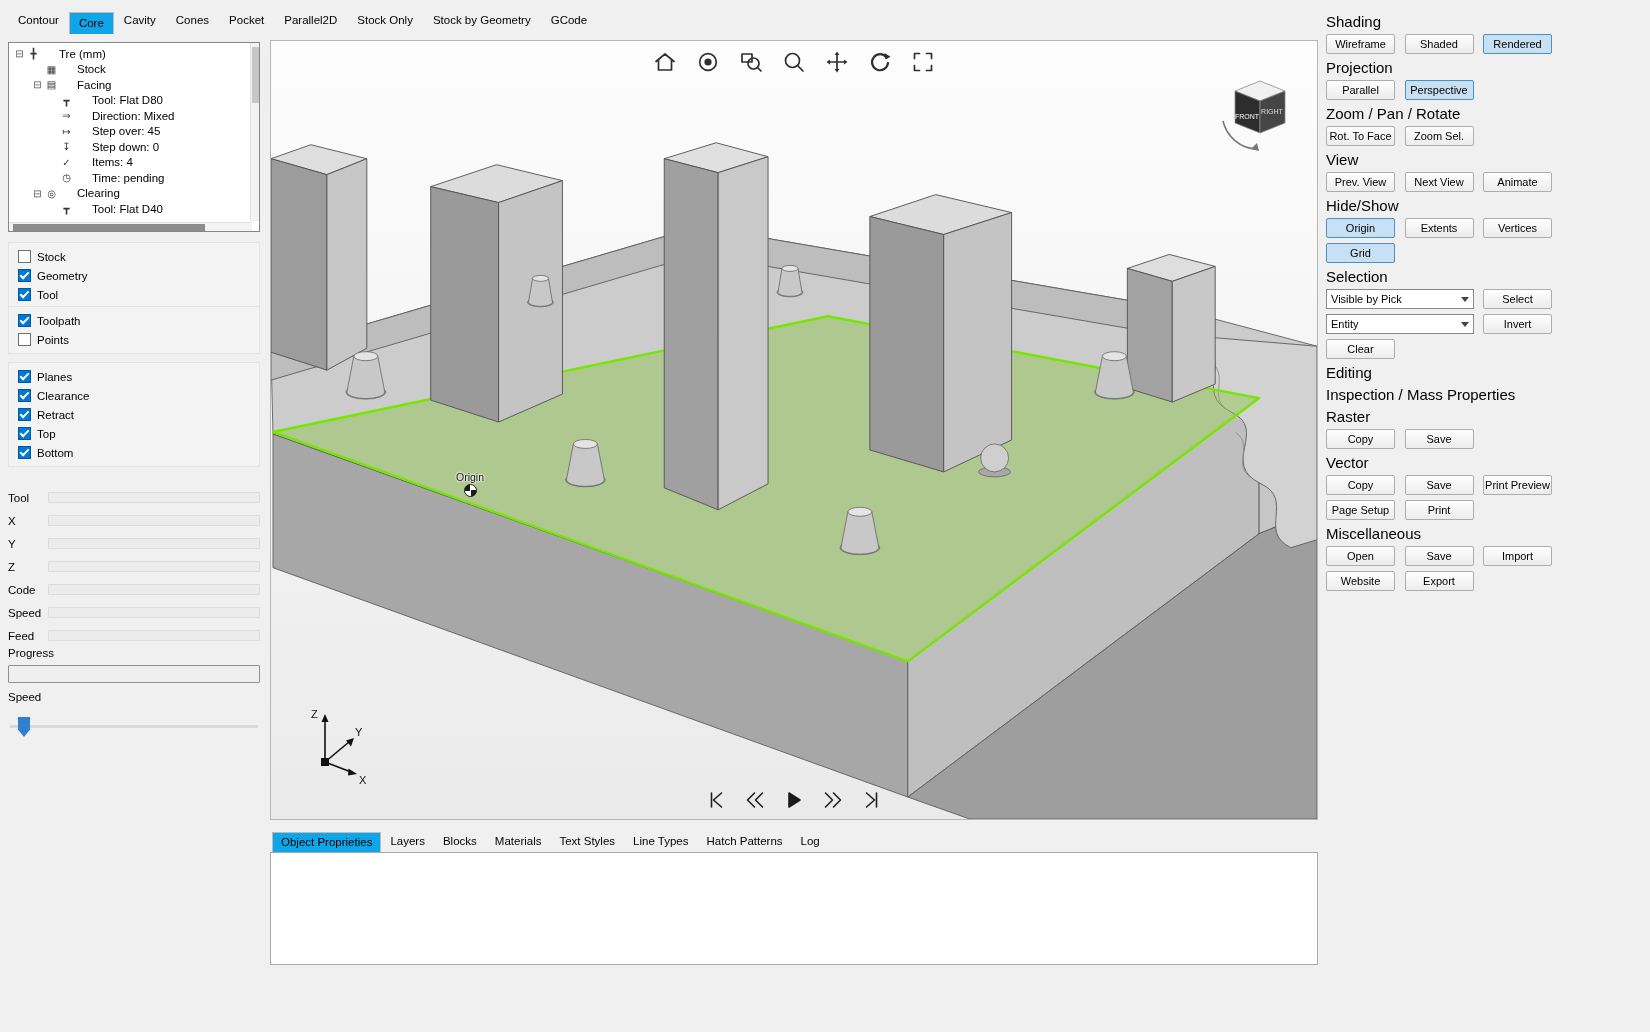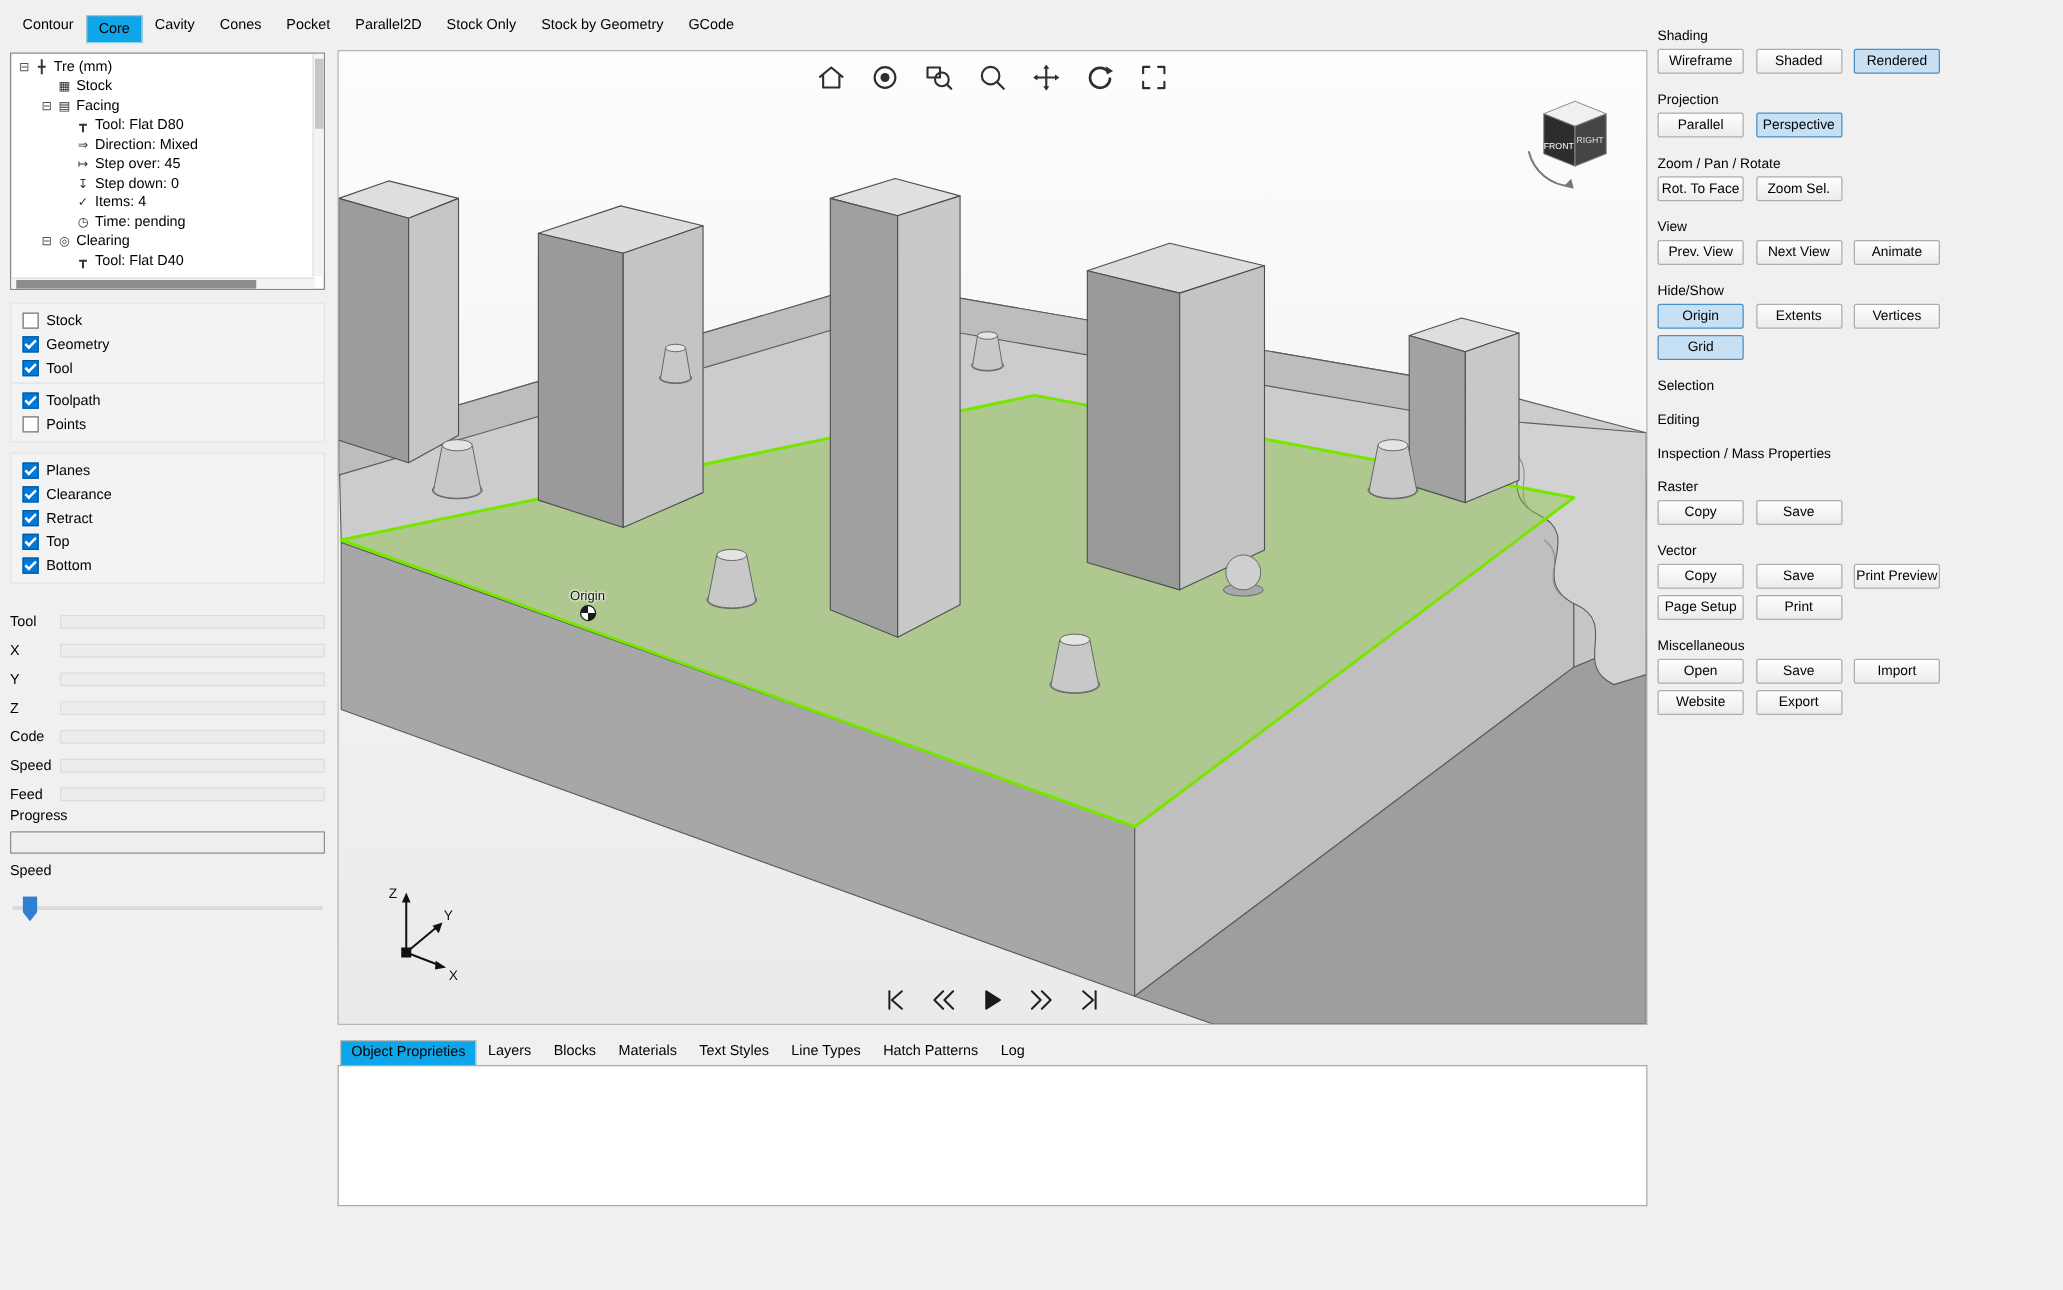--- a/index.html
+++ b/index.html
@@ -12,21 +12,21 @@
   .ttab{padding:4px 9px 5px;font-size:11.5px;white-space:nowrap;border:1px solid transparent;cursor:default}
   .ttab.active{background:#0ea5e9;border-color:#bcbcbc;border-bottom-color:#fff;position:relative;top:3px}
 
   
   #treebox{position:absolute;left:8px;top:42px;width:252px;height:190px;background:#fff;
     border:1px solid #828790;overflow:hidden;padding:3px 2px}
   .trow{display:flex;align-items:center;height:15.5px;white-space:nowrap;font-size:11.5px}
   .lvl0{padding-left:2px}.lvl1{padding-left:20px}.lvl2{padding-left:48px}
   .exp{width:13px;font-size:10px;color:#555;text-align:center;flex:none}
   .ticon{width:15px;font-size:10px;color:#333;text-align:center;flex:none}
-  .tlabel{margin-left:2px}
+  .tlabel{margin-left:18px}
   .vscroll{position:absolute;right:0;top:0;width:9px;height:178px;background:#f3f3f3;border-left:1px solid #e0e0e0}
   .vthumb{position:absolute;left:1px;top:4px;width:7px;height:56px;background:#c6c6c6}
   .hscroll{position:absolute;left:0;bottom:0;height:9px;width:243px;background:#f3f3f3;border-top:1px solid #e0e0e0}
   .hthumb{position:absolute;top:1px;left:4px;height:7px;width:192px;background:#8c8c8c}
 
   .grp{position:absolute;left:8px;width:252px;border:1px solid #e4e4e4;background:#f3f3f3;
     padding:7px 9px;display:flex;flex-direction:column;gap:6px}
   #grp1{top:242px}#grp2{top:306px}#grp3{top:362px}
   .cbrow{display:flex;align-items:center;gap:6px;font-size:11.5px}
   .cb{width:13px;height:13px;border:1px solid #707070;background:#fff;flex:none;
@@ -59,21 +59,21 @@
   .picon{width:24px;height:22px;display:flex;align-items:center;justify-content:center;cursor:default}
   .picon svg{stroke:#1f1f1f;stroke-width:1.6;fill:none;stroke-linecap:round;stroke-linejoin:round}
   #originmk{position:absolute;left:176px;top:430px;width:46px;text-align:center;z-index:4}
   #originmk .olabel{font-size:10.5px;color:#111;
     text-shadow:0 0 2px #fff,0 0 2px #fff,0 0 3px #fff}
   #originmk .odot{width:13px;height:13px;margin:1px auto 0;border:1.5px solid #1a1a1a;border-radius:50%;
     background:conic-gradient(#fff 0 25%,#1a1a1a 25% 50%,#fff 50% 75%,#1a1a1a 75%)}
 
   
   #rightpanel{position:absolute;left:1326px;top:8px;width:226px}
-  .rptitle{font-size:11px;margin:15px 0 4px;white-space:nowrap}
+  .rptitle{font-size:15px;margin:5px 0 4px;white-space:nowrap}
   .rrow{display:grid;grid-template-columns:69px 69px 69px;column-gap:9.5px;row-gap:5px;margin-bottom:5px}
   .btn{height:20px;font-size:11px;display:flex;align-items:center;justify-content:center;
     background:linear-gradient(#fefefe,#ececec);border:1px solid #adadad;border-radius:2px;
     white-space:nowrap;overflow:hidden;cursor:default}
   .btn.active{background:#c8e0f4;border-color:#4a90c4}
   .dd{grid-column:span 2;height:20px;background:#fff;border:1px solid #8a8a8a;display:flex;
     align-items:center;justify-content:space-between;font-size:11px;padding:0 4px;cursor:default}
   .ddarrow{width:0;height:0;border-left:4px solid transparent;border-right:4px solid transparent;
     border-top:5px solid #444}
 
@@ -447,20 +447,33 @@
 
   <div class="rptitle">Hide/Show</div>
   <div class="rrow">
     <div class="btn active">Origin</div>
     <div class="btn">Extents</div>
     <div class="btn">Vertices</div>
     <div class="btn active">Grid</div>
   </div>
 
   <div class="rptitle">Selection</div>
+  <div class="rrow">
+    <div class="dd">
+      <span>Visible by Pick</span>
+      <span class="ddarrow"></span>
+    </div>
+    <div class="btn">Select</div>
+    <div class="dd">
+      <span>Entity</span>
+      <span class="ddarrow"></span>
+    </div>
+    <div class="btn">Invert</div>
+    <div class="btn">Clear</div>
+  </div>
 
   <div class="rptitle">Editing</div>
 
   <div class="rptitle">Inspection / Mass Properties</div>
 
   <div class="rptitle">Raster</div>
   <div class="rrow">
     <div class="btn">Copy</div>
     <div class="btn">Save</div>
   </div>

